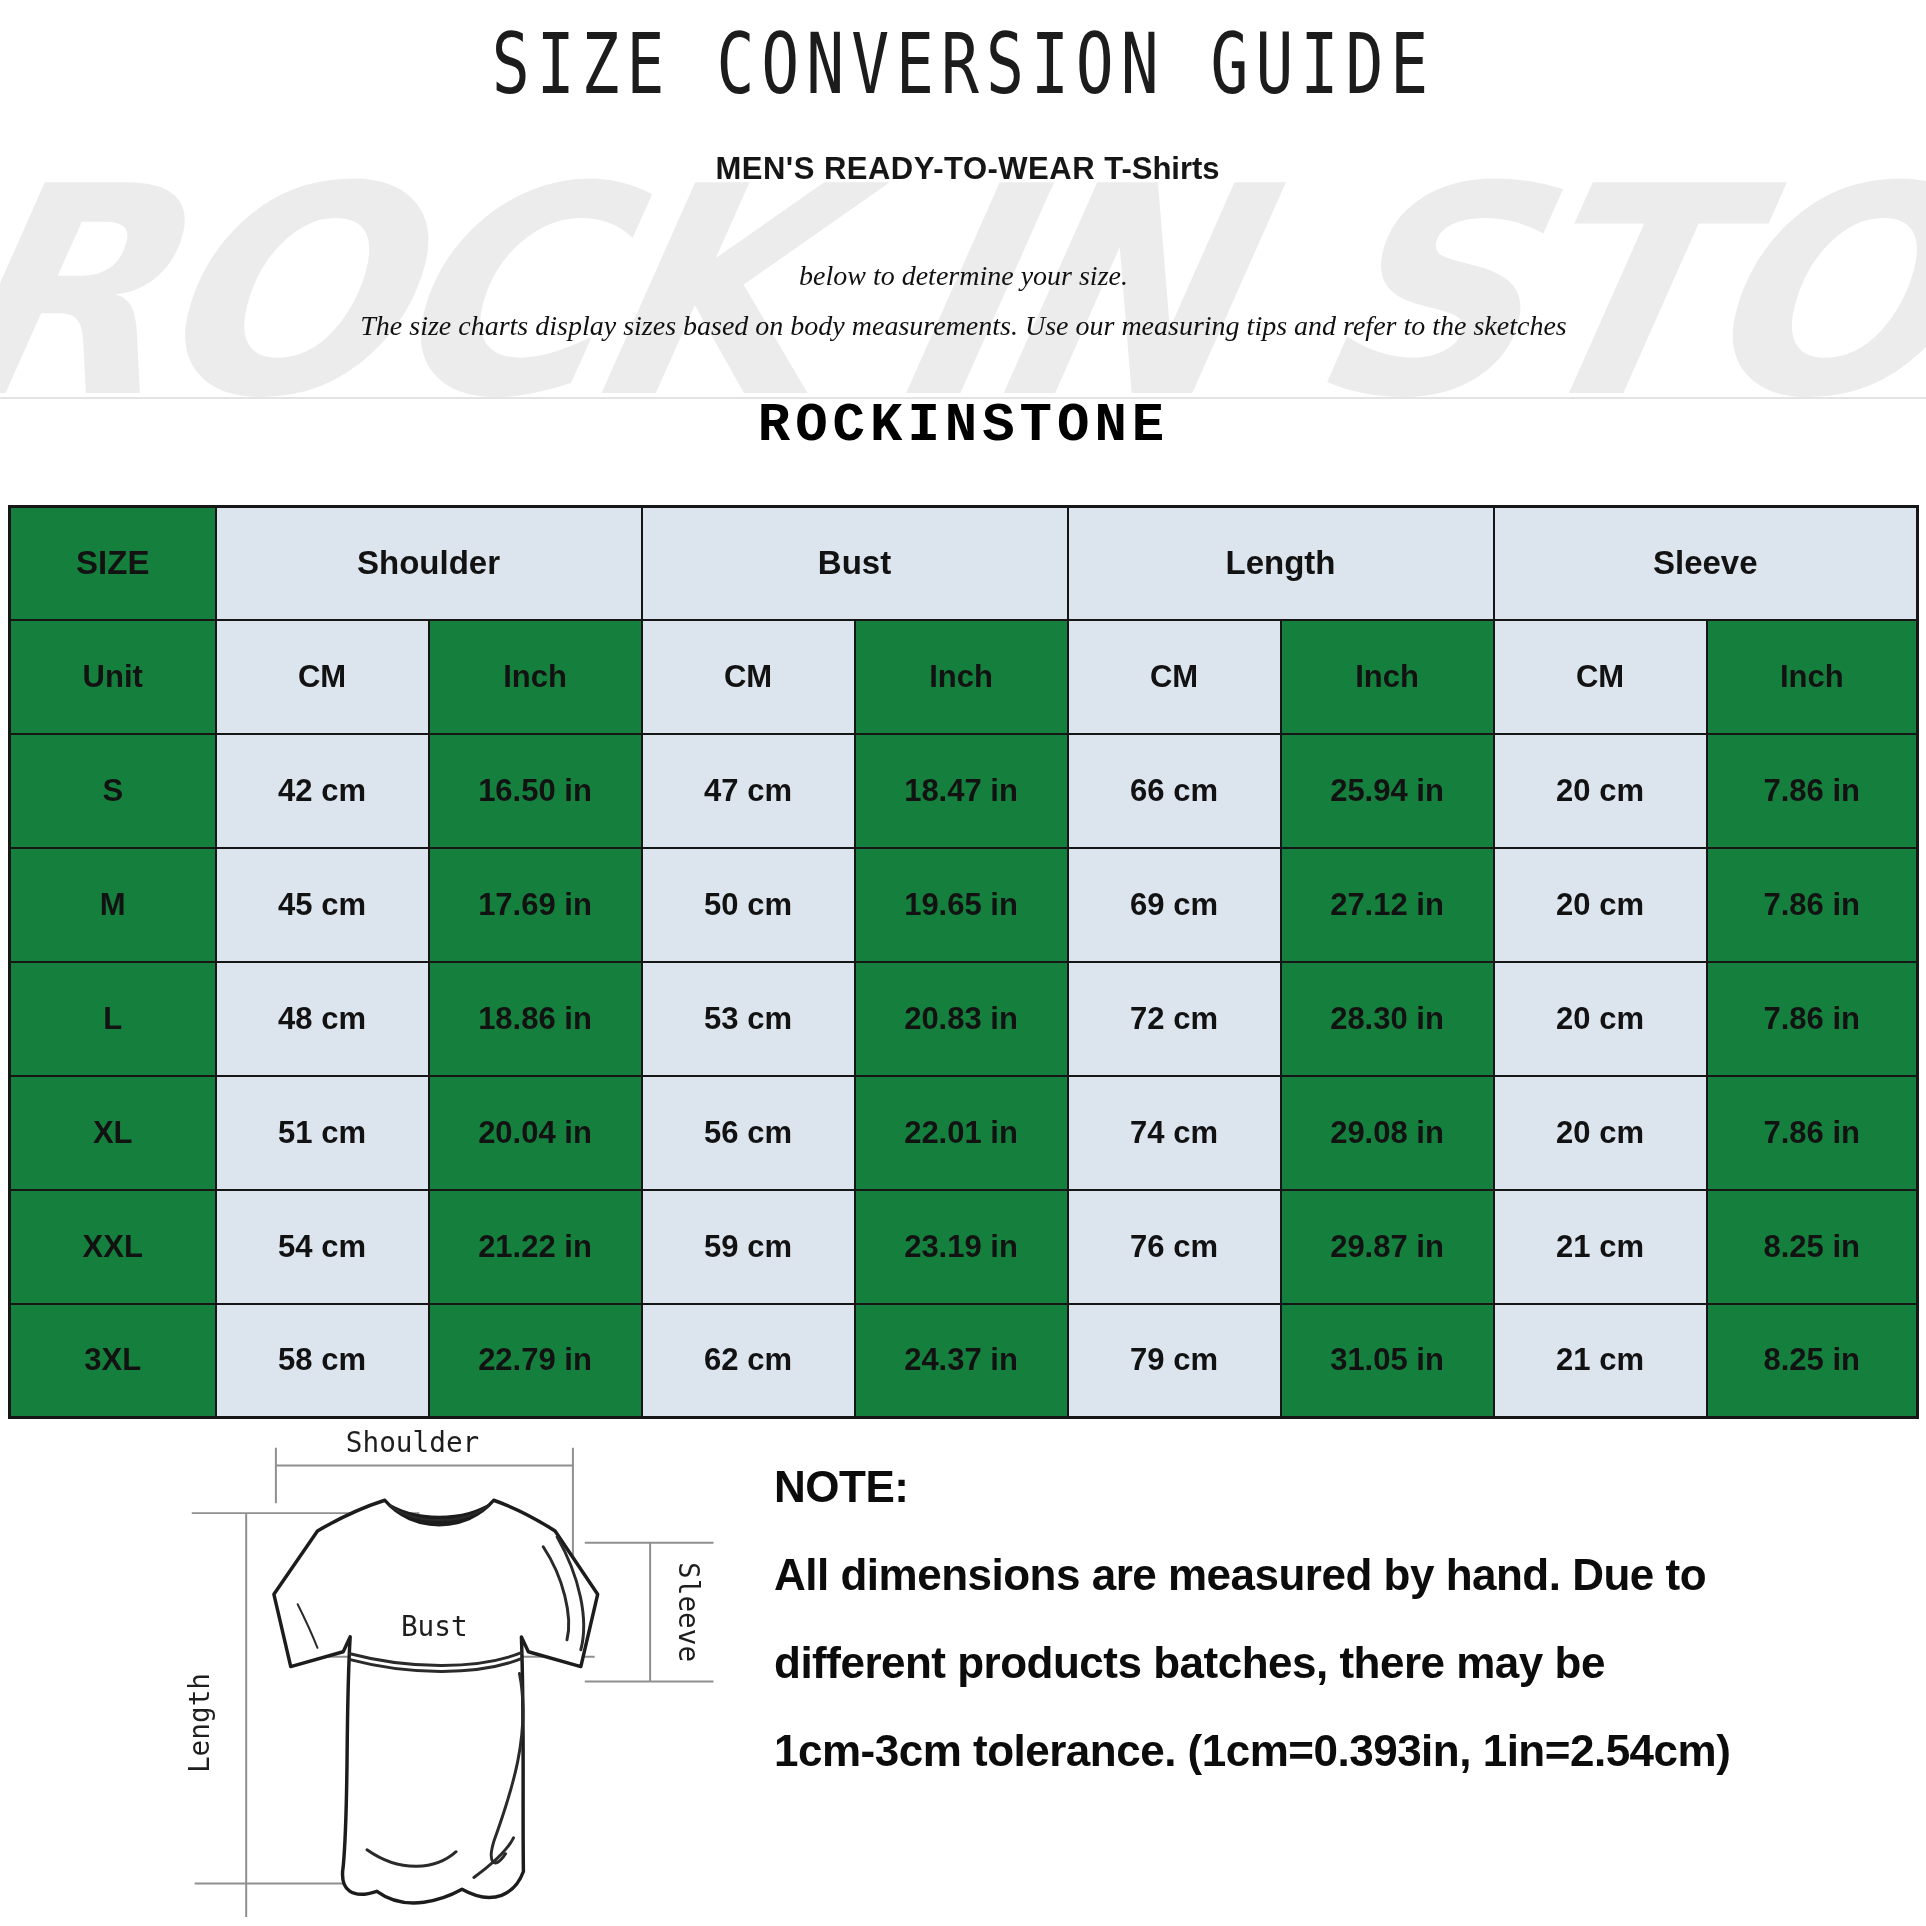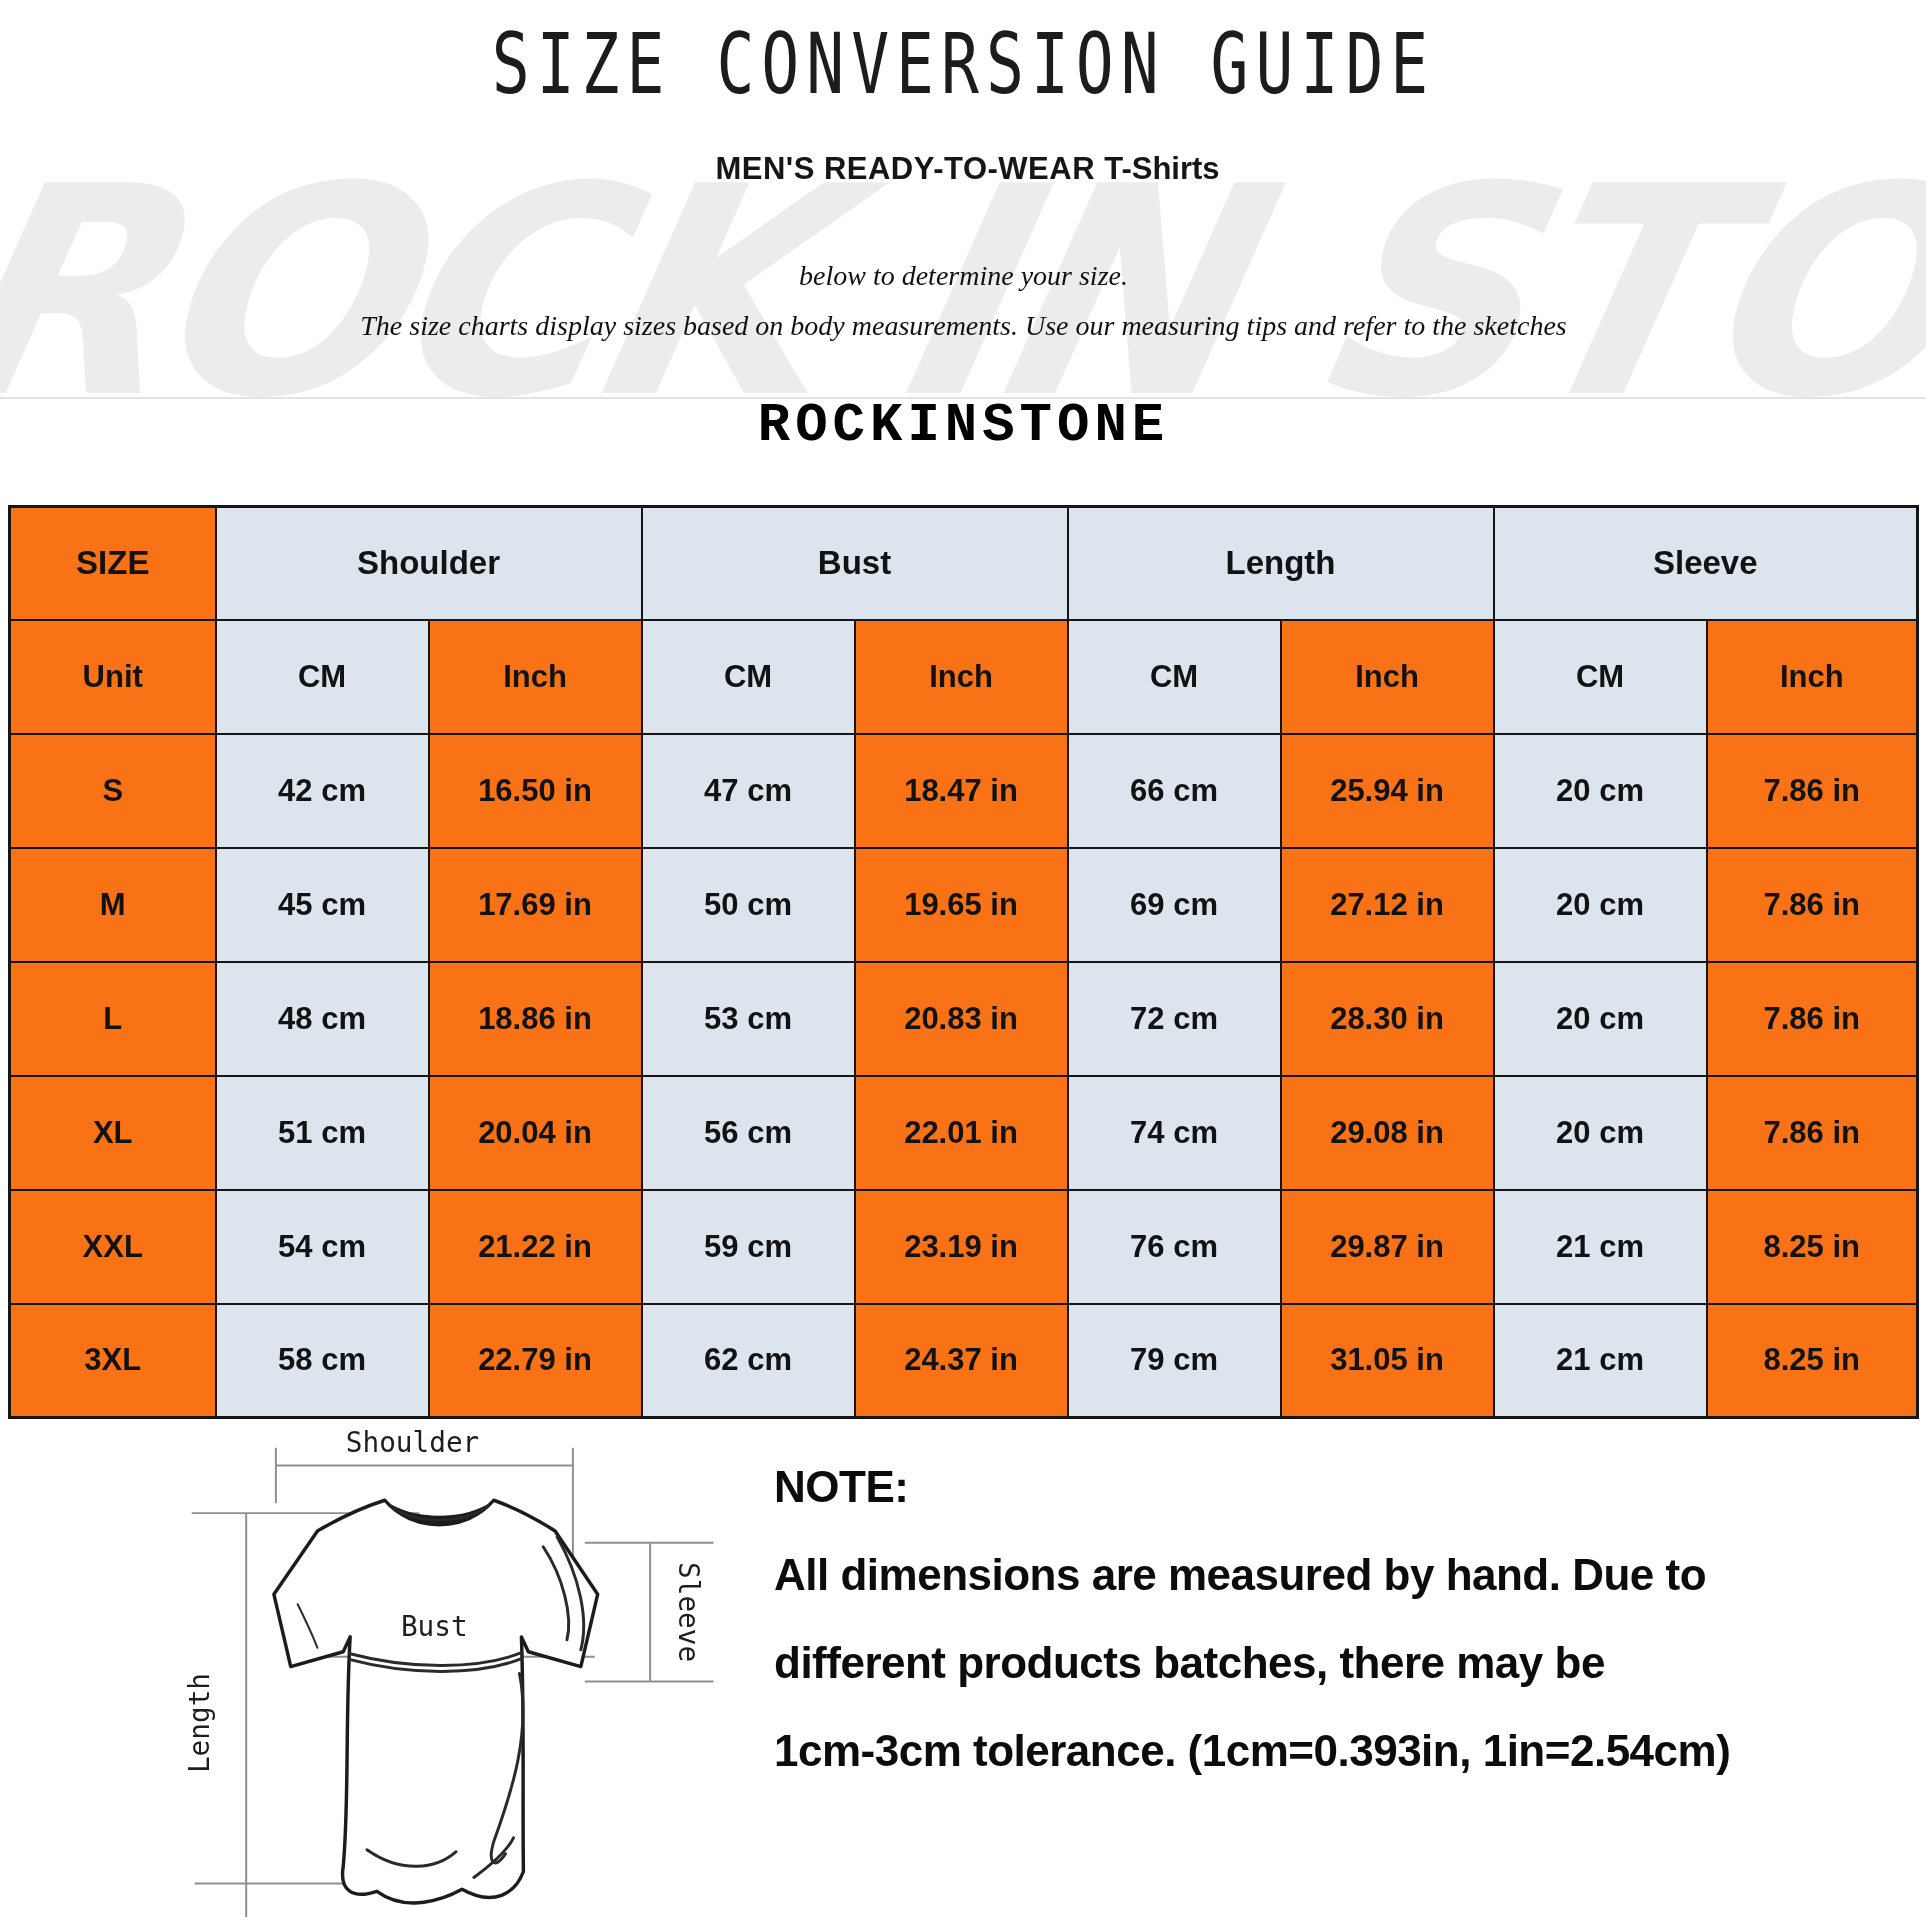--- a/index.html
+++ b/index.html
@@ -15,21 +15,21 @@
       font-family:"DejaVu Sans Mono",monospace;font-weight:500;font-size:63px;color:#1c1c1c;
       letter-spacing:7px;transform:scaleY(1.32);transform-origin:top center;}
   .subtitle{position:absolute;top:151px;left:0;right:0;text-align:center;z-index:1;
       font-weight:bold;font-size:31px;letter-spacing:0.5px;color:#161616;padding-left:8px;}
   .subtitle .product{letter-spacing:0;}
   .desc{position:absolute;top:251px;left:0;right:0;text-align:center;z-index:1;
       font-family:"Liberation Serif",serif;font-style:italic;font-size:28px;line-height:50px;color:#111;}
   .brand{position:absolute;top:395px;left:0;right:0;text-align:center;z-index:1;
       font-family:Liberation Mono, monospace;font-weight:bold;font-size:54px;letter-spacing:5px;color:#000000;}
   
-  table.chart{position:absolute;top:505px;left:8px;width:1911px;z-index:1;background:#f97316;
+  table.chart{position:absolute;top:505px;left:8px;width:1911px;z-index:1;background:#15803d;
       border-collapse:collapse;table-layout:fixed;border:3px solid #161616;}
   table.chart td{border:2px solid #161616;text-align:center;vertical-align:middle;
       font-weight:bold;color:#121212;padding:0;}
   tr.r-group{height:113px;}
   tr.r-group td{font-size:33px;}
   tr.r-unit{height:114px;}
   tr.r-unit td{font-size:31px;}
   tr.r-data{height:114px;}
   tr.r-data td{font-size:31px;}
   td.band{background:#dce4ee;}

